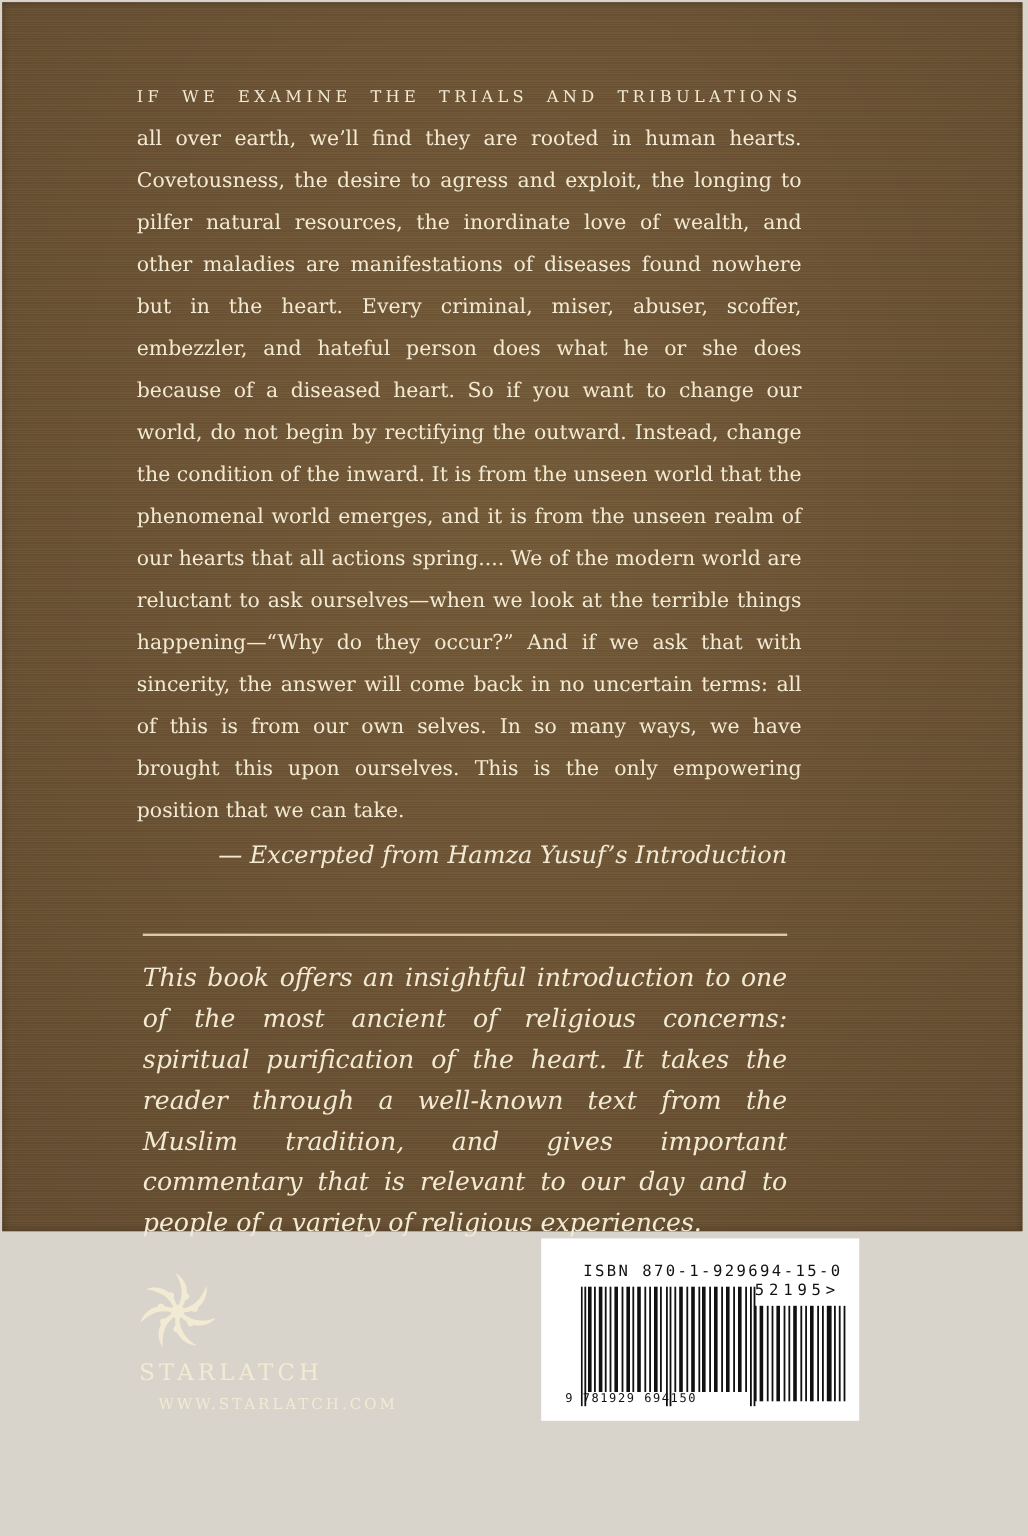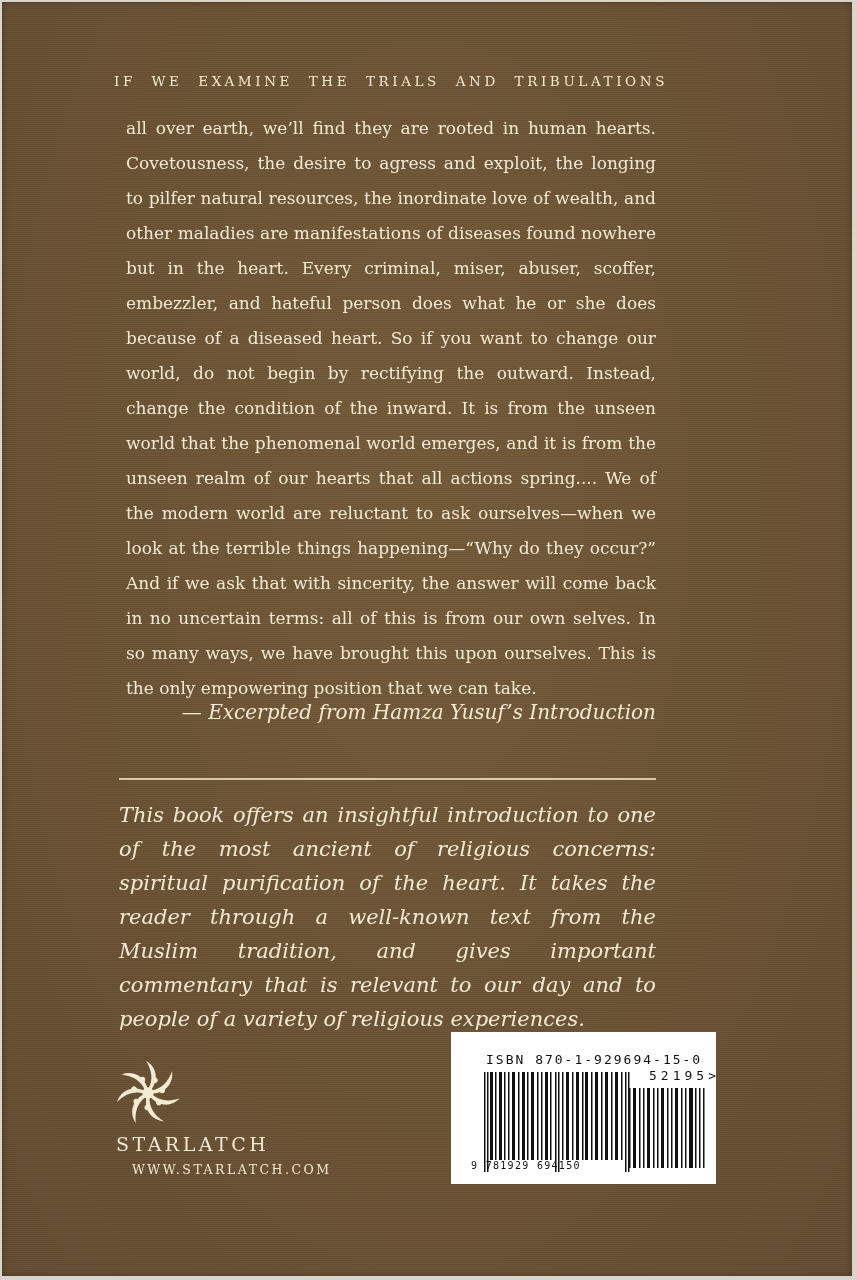--- a/index.html
+++ b/index.html
@@ -1,34 +1,34 @@
 <!DOCTYPE html>
 <html><head>
   <meta charset="utf-8">
   <style>
     html, body { margin: 0; padding: 0; background: #d8d4cc; }
     body { width: 857px; height: 1280px; position: relative; overflow: hidden; }
     .cover {
-      position: absolute; left: 2px; top: 2px; width: 850px; height: 1274px;
+      position: absolute; left: 2px; top: 2px; width: 850px; height: 1024px;
       background-color: #6e5535;
       background-image:
         repeating-linear-gradient(0deg, rgba(255,255,255,0.025) 0px, rgba(255,255,255,0.025) 1px, rgba(0,0,0,0.03) 1px, rgba(0,0,0,0.03) 2px),
         radial-gradient(ellipse at 50% 40%, #735a38 0%, #6a5133 60%, #644c30 100%);
       box-shadow: inset 0 0 6px rgba(0,0,0,0.3);
     }
     .quote {
       position: absolute; left: 112px; top: 62px; width: 554px;
       font-family: "DejaVu Serif", serif; color: #f3ead4;
       font-size: 17px; line-height: 35px; text-align: justify;
     }
     .quote .lead {
       font-size: 13.5px; letter-spacing: 3.6px; display: block;
       text-align: justify; text-align-last: justify;
     }
-    .quote p { margin: 12px; }
+    .quote p { margin: 0; }
     .attribution {
       position: absolute; left: 112px; top: 698px; width: 542px;
       text-align: right; font-family: "DejaVu Serif", serif; font-style: italic;
       font-size: 20px; color: #f3ead4;
     }
     .divider {
       position: absolute; left: 117px; top: 776px; width: 537px; height: 2px;
       background: #d9c9a4;
     }
     .blurb {
@@ -49,21 +49,21 @@
     .barcode-box {
       position: absolute; left: 449px; top: 1030px; width: 265px; height: 152px;
       background: #ffffff;
     }
     .isbn-line {
       position: absolute; left: 35px; top: 20px; font-family: "DejaVu Sans Mono", monospace;
       font-size: 13px; letter-spacing: 2px; color: #111;
     }
     .price-code {
       position: absolute; left: 178px; top: 36px; font-family: "DejaVu Sans Mono", monospace;
-      font-size: 13px; letter-spacing: 4px; color: #111; padding-left: 20px;
+      font-size: 13px; letter-spacing: 4px; color: #111;
     }
     .ean-digits {
       position: absolute; left: 20px; top: 128px; font-family: "DejaVu Sans Mono", monospace;
       font-size: 10px; letter-spacing: 1.3px; color: #111; background: transparent;
     }
     .bars-main { position: absolute; left: 33px; top: 40px; width: 150px; height: 100px; }
     .bars-addon { position: absolute; left: 178px; top: 56px; width: 78px; height: 80px; }
   </style>
 </head>
 <body>

